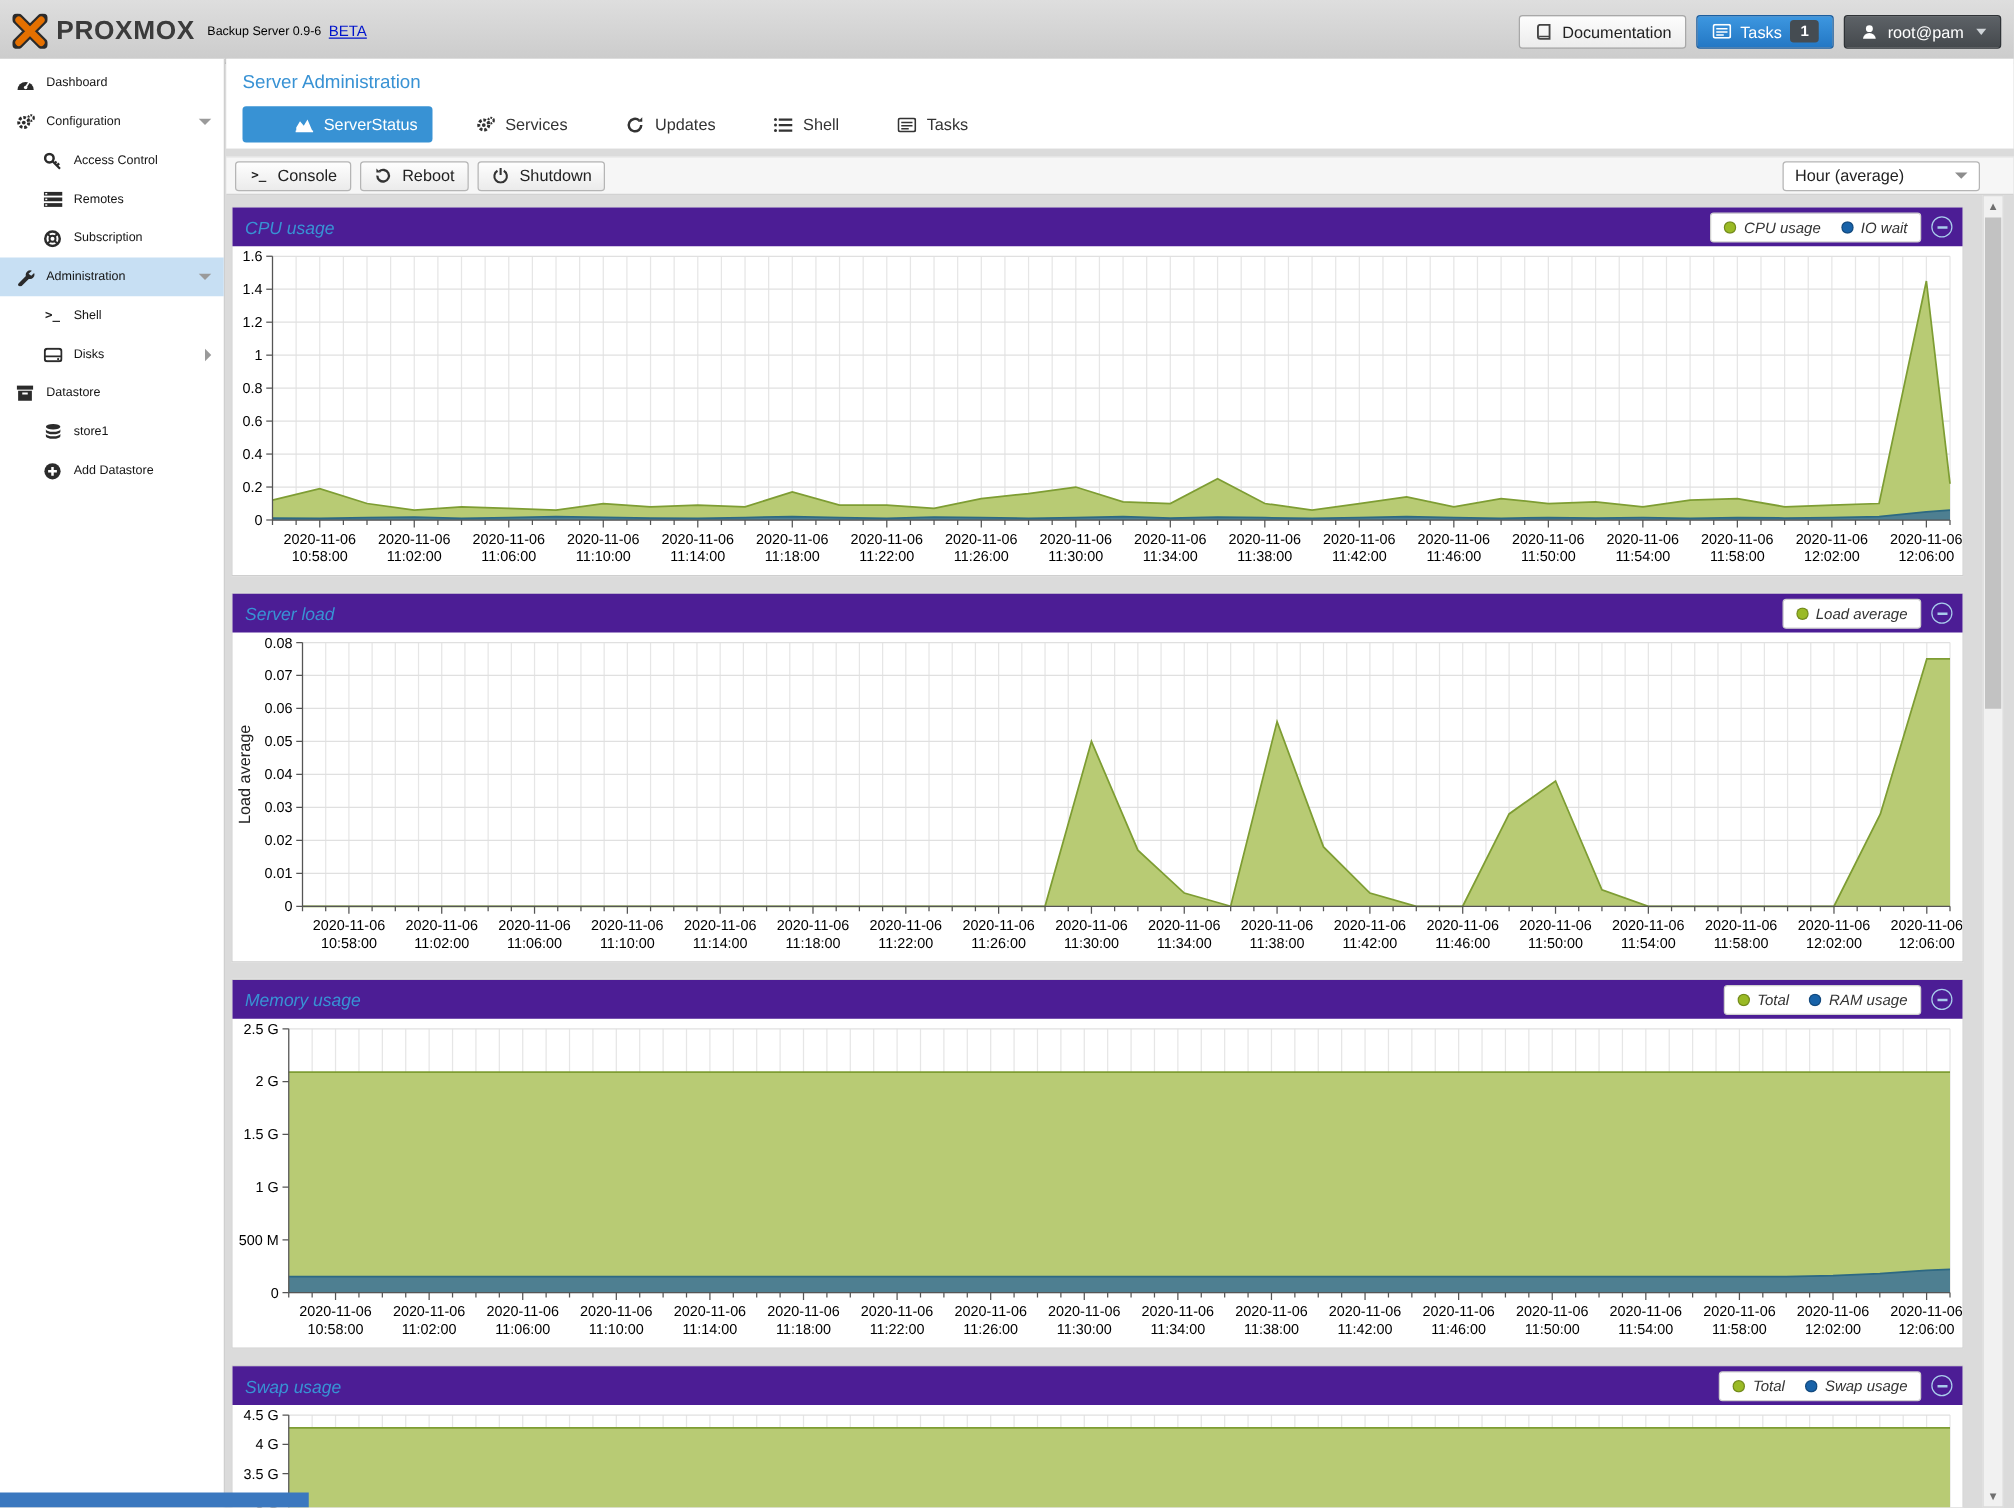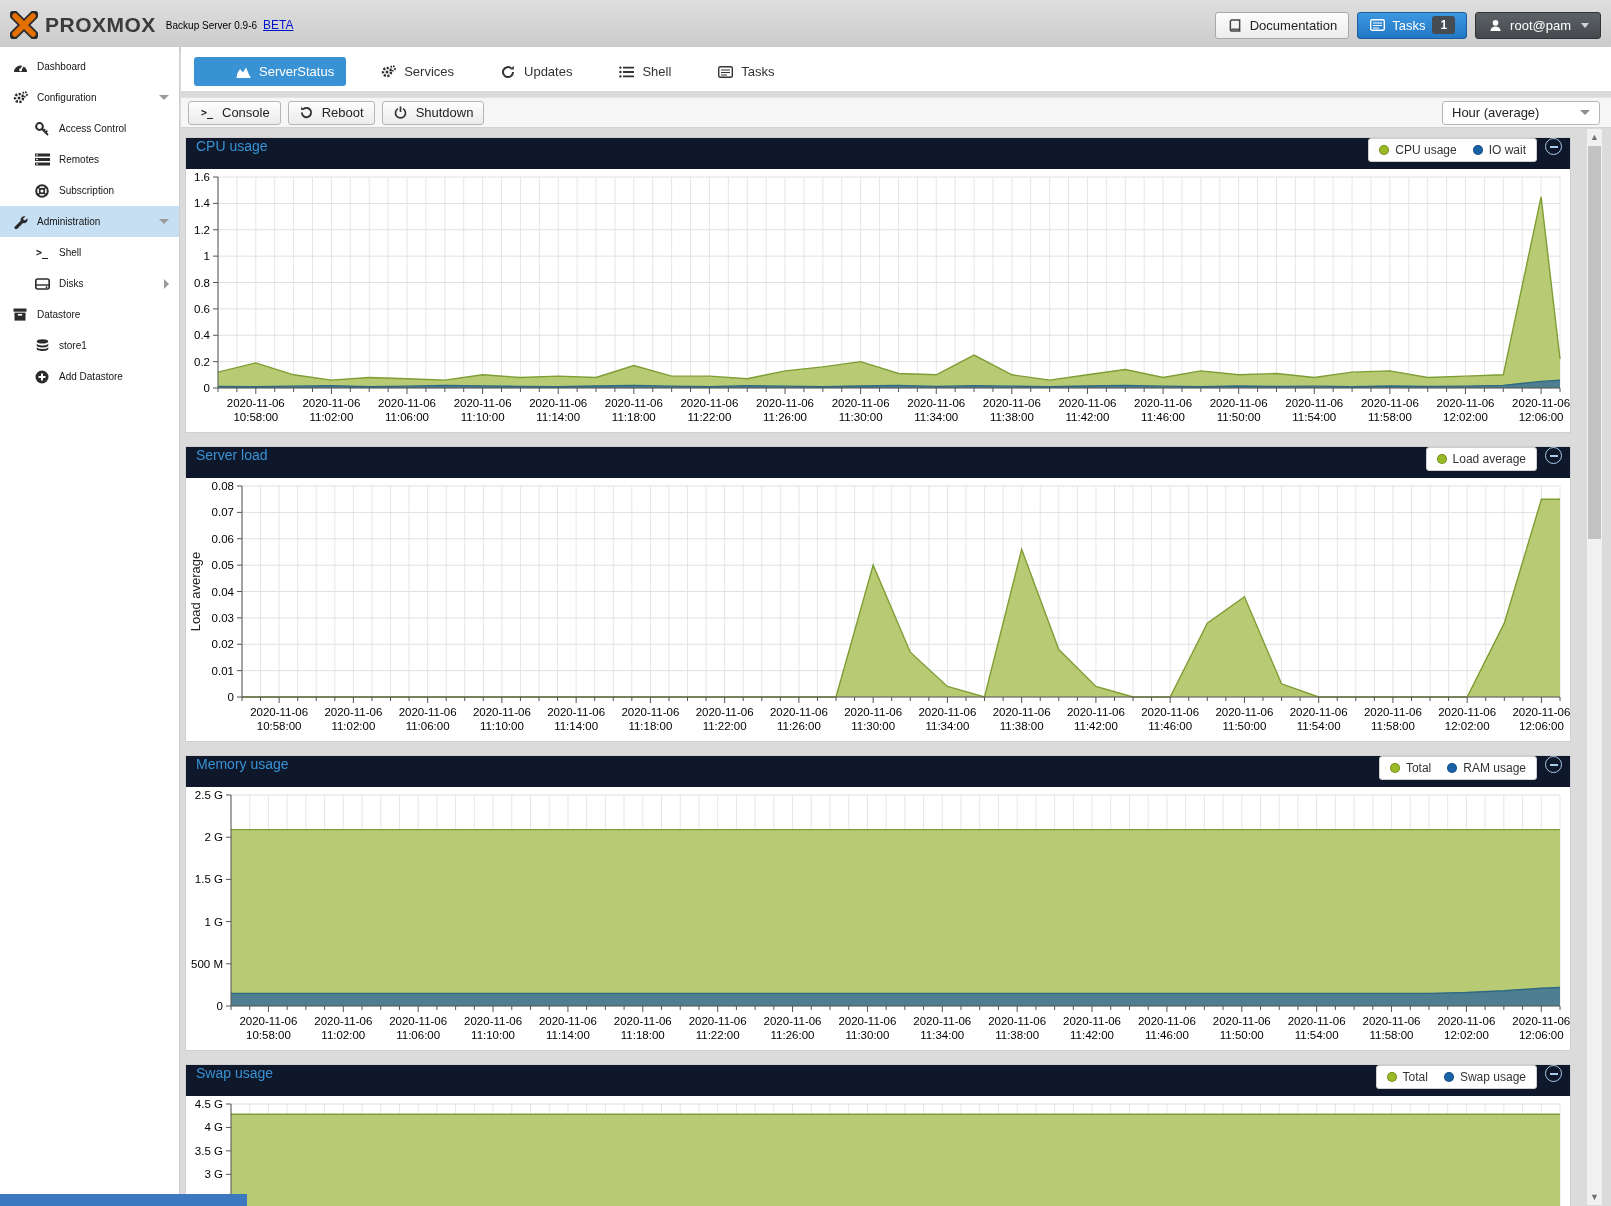--- a/index.html
+++ b/index.html
@@ -40,27 +40,27 @@
   .head-block { background:#fff; padding:10px 0 0 13px; }
   .page-title { font-size:15px; color:#3892d4; margin-bottom:11px; }
   .tabs { display:flex; gap:22px; padding-bottom:5px; }
   .tab { height:29px; display:inline-flex; align-items:center; gap:8px; padding:0 12px; border-radius:3px; color:#333; cursor:pointer; }
   .tab.active { background:#3892d4; color:#fff;padding-left:41px; }
   .gap6 { height:6px; background:#dbdbdb; }
   .toolbar { height:31px; background:#f6f6f6; border-top:1px solid #e2e2e2; border-bottom:1px solid #d2d2d2;
              display:flex; align-items:center; gap:7px; padding:0 7px; }
   .tbtn { height:24px; display:inline-flex; align-items:center; gap:7px; padding:0 10px; border-radius:3px;
           border:1px solid #b5b5b5; background:linear-gradient(#fefefe,#ebebeb); font-size:13px; color:#222; cursor:pointer; }
-  .tf-select { margin-left:auto; margin-right:4px; width:158px; height:24px; background:#fff; border:1px solid #b5b5b5; border-radius:3px;
+  .tf-select { margin-left:auto; margin-right:20px; width:158px; height:24px; background:#fff; border:1px solid #b5b5b5; border-radius:3px;
                display:flex; align-items:center; justify-content:space-between; padding:0 9px; color:#222; cursor:pointer; }
   .tf-chev { width:0;height:0;border-left:5px solid transparent;border-right:5px solid transparent;border-top:5px solid #8d8d8d; }
 
   .scroll-area { flex:1; position:relative; overflow:hidden; padding:9px 4px 0 4px; }
   .panel { background:#fff; border:1px solid #cfcfcf; margin:0 36px 13px 0; }
-  .panel-hd { height:31px; background:#0f172a; display:flex; align-items:flex-start; padding:0 8px 0 10px; }
+  .panel-hd { height:31px; background:#4c1d95; display:flex; align-items:center; padding:0 8px 0 10px;font-style:italic; }
   .panel-title { font-size:14px; color:#3892d4; }
   .legend-box { margin-left:auto; background:#fff; border:1px solid #cfcfcf; border-radius:3px; height:24px;
                 display:flex; align-items:center; padding:0 10px; gap:16px; font-size:12px; color:#333; }
   .leg-item { display:inline-flex; align-items:center; gap:6px; cursor:pointer; }
   .leg-dot { width:10px; height:10px; border-radius:50%; border:1px solid rgba(0,0,0,.25); }
   .collapse { margin-left:8px; width:17px; height:17px; border:1px solid #a8cceb; border-radius:50%;
               display:flex; align-items:center; justify-content:center; cursor:pointer; }
   .collapse i { display:block; width:8px; border-top:2px solid #a8cceb; }
   .chart { width:100%; height:263px; }
 
@@ -237,20 +237,21 @@
           <circle cx="7" cy="7" r="6.5" fill="#2b2b2b"></circle>
           <path d="M7 3.5 v7 M3.5 7 h7" stroke="#fff" stroke-width="2"></path>
         </svg>
     </span>
     <span class="lbl">Add Datastore</span>
   </div>
 </div>
 
 <div class="main">
   <div class="head-block">
+    <div class="page-title">Server Administration</div>
     <div class="tabs">
       <span class="tab active">
         <span class="ic">
           <svg width="15" height="12" viewBox="0 0 15 12">
               <path d="M1 11 L1 8 L4 3 L7 6.5 L10 1.5 L14 11 z" fill="#fff"></path>
               <path d="M0.5 11.2 h14" stroke="#fff" stroke-width="1.6"></path>
             </svg>
         </span>
         <span>ServerStatus</span>
       </span>

